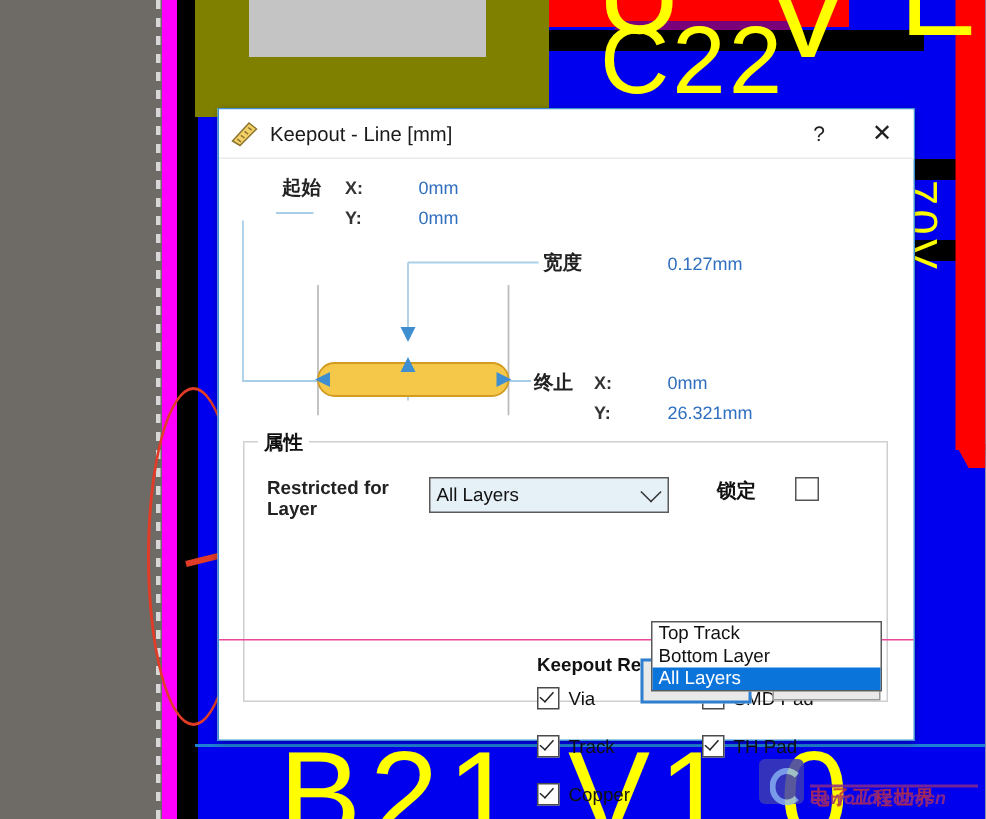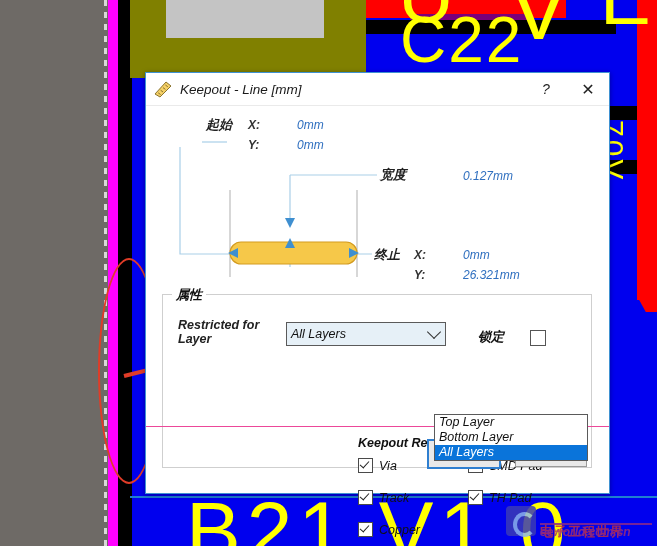--- a/index.html
+++ b/index.html
@@ -50,43 +50,43 @@
   .wm-url{position:absolute;left:34px;top:21px;color:#9b2d7a;font-size:12px;font-style:italic;font-weight:bold;}
 
   
   .annot-ellipse{position:absolute;left:98px;top:258px;width:58px;height:222px;
     border:2px solid #e03c28;border-radius:50%;background:transparent;}
   .annot-arrow{position:absolute;left:120px;top:290px;width:300px;height:90px;pointer-events:none;}
 
   
   .dialog{position:absolute;left:145px;top:72px;width:463px;height:420px;
     background:#ffffff;border:1px solid #3f92d2;box-shadow:0 1px 5px rgba(0,0,0,.35);
-    display:flex;flex-direction:column;font-style:italic;}
+    display:flex;flex-direction:column;}
   .titlebar{height:32px;flex:0 0 32px;display:flex;align-items:center;background:#ffffff;
     border-bottom:1px solid #eaeaea;}
   .title-icon{width:18px;height:18px;margin:0 8px 0 8px;position:relative;flex:0 0 18px;}
   .title-text{font-size:13.5px;color:#1a1a1a;flex:1;}
   .title-btn{width:42px;height:31px;display:flex;align-items:center;justify-content:center;
     font-size:14px;color:#222;cursor:default;}
   .title-btn.close{font-size:16px;}
 
-  .body{flex:1;position:relative;padding:0 20px;}
+  .body{flex:1;position:relative;padding:0 2px;}
 
   
   .preview{position:relative;height:165px;margin:6px 6px 0 6px;}
   .pv-label{position:absolute;font-size:13px;color:#222;font-weight:bold;}
   .pv-sub{position:absolute;font-size:12px;color:#333;font-weight:bold;}
   .pv-val{position:absolute;font-size:12px;color:#2f6fbf;margin-left:35px;}
 
   
   .group{position:absolute;left:16px;top:188px;width:428px;height:172px;
     border:1px solid #cfcfcf;}
   .group-title{position:absolute;left:26px;top:180px;background:#fff;padding:0 4px;
     font-size:13px;color:#111;font-weight:bold;}
-  .row-layer{position:absolute;left:32px;top:212px;display:flex;align-items:flex-end;}
+  .row-layer{position:absolute;left:32px;top:212px;display:flex;align-items:flex-start;}
   .lbl-restricted{font-size:12.5px;color:#222;font-weight:bold;width:108px;}
   .combo{position:relative;width:150px;height:22px;border:1px solid #5a5a5a;background:#e6f0f7;
     display:flex;align-items:center;padding:0 4px;font-size:12.5px;color:#111;}
   .combo .caret{position:absolute;right:6px;top:4px;width:9px;height:9px;
     border-right:1.6px solid #333;border-bottom:1.6px solid #333;transform:rotate(45deg);}
   .lbl-lock{font-size:13px;color:#111;font-weight:bold;margin-left:32px;}
   .lock-box{width:14px;height:14px;border:1px solid #555;background:#fff;margin-left:26px;}
 
   .dropdown{position:absolute;left:288px;top:308px;width:152px;
     border:1px solid #5a5a5a;background:#fff;z-index:20;}
@@ -222,21 +222,21 @@
         <span class="lbl-restricted">Restricted for Layer</span>
         <span class="combo">
           <span>All Layers</span>
           <span class="caret"></span>
         </span>
         <span class="lbl-lock">锁定</span>
         <span class="lock-box"></span>
       </div>
 
       <div class="dropdown">
-        <div class="dd-item">Top Layer</div>
+        <div class="dd-item">Top Track</div>
         <div class="dd-item">Bottom Layer</div>
         <div class="dd-item sel">All Layers</div>
       </div>
 
       <div class="lbl-keepout">Keepout Restri</div>
 
       <div class="checks">
         <div class="ck-row">
           <span class="ck">
             <span class="box"></span>

